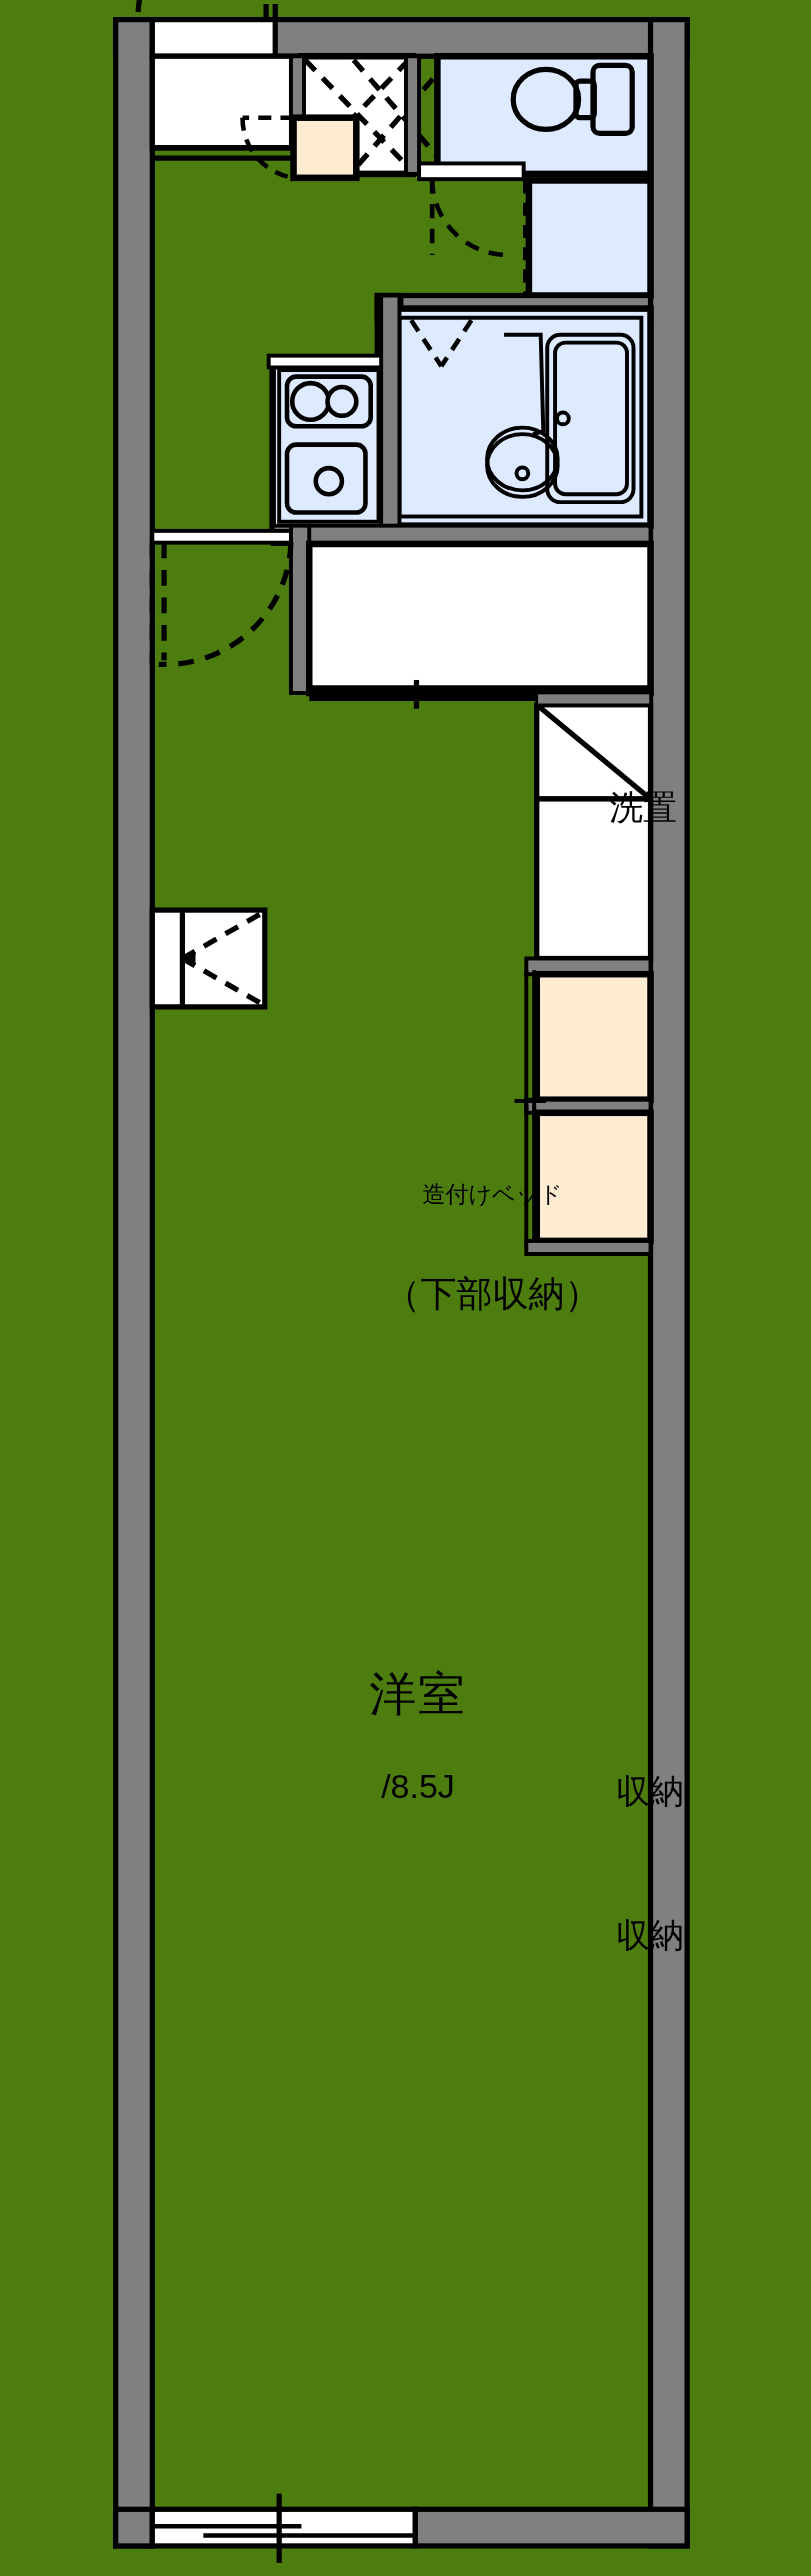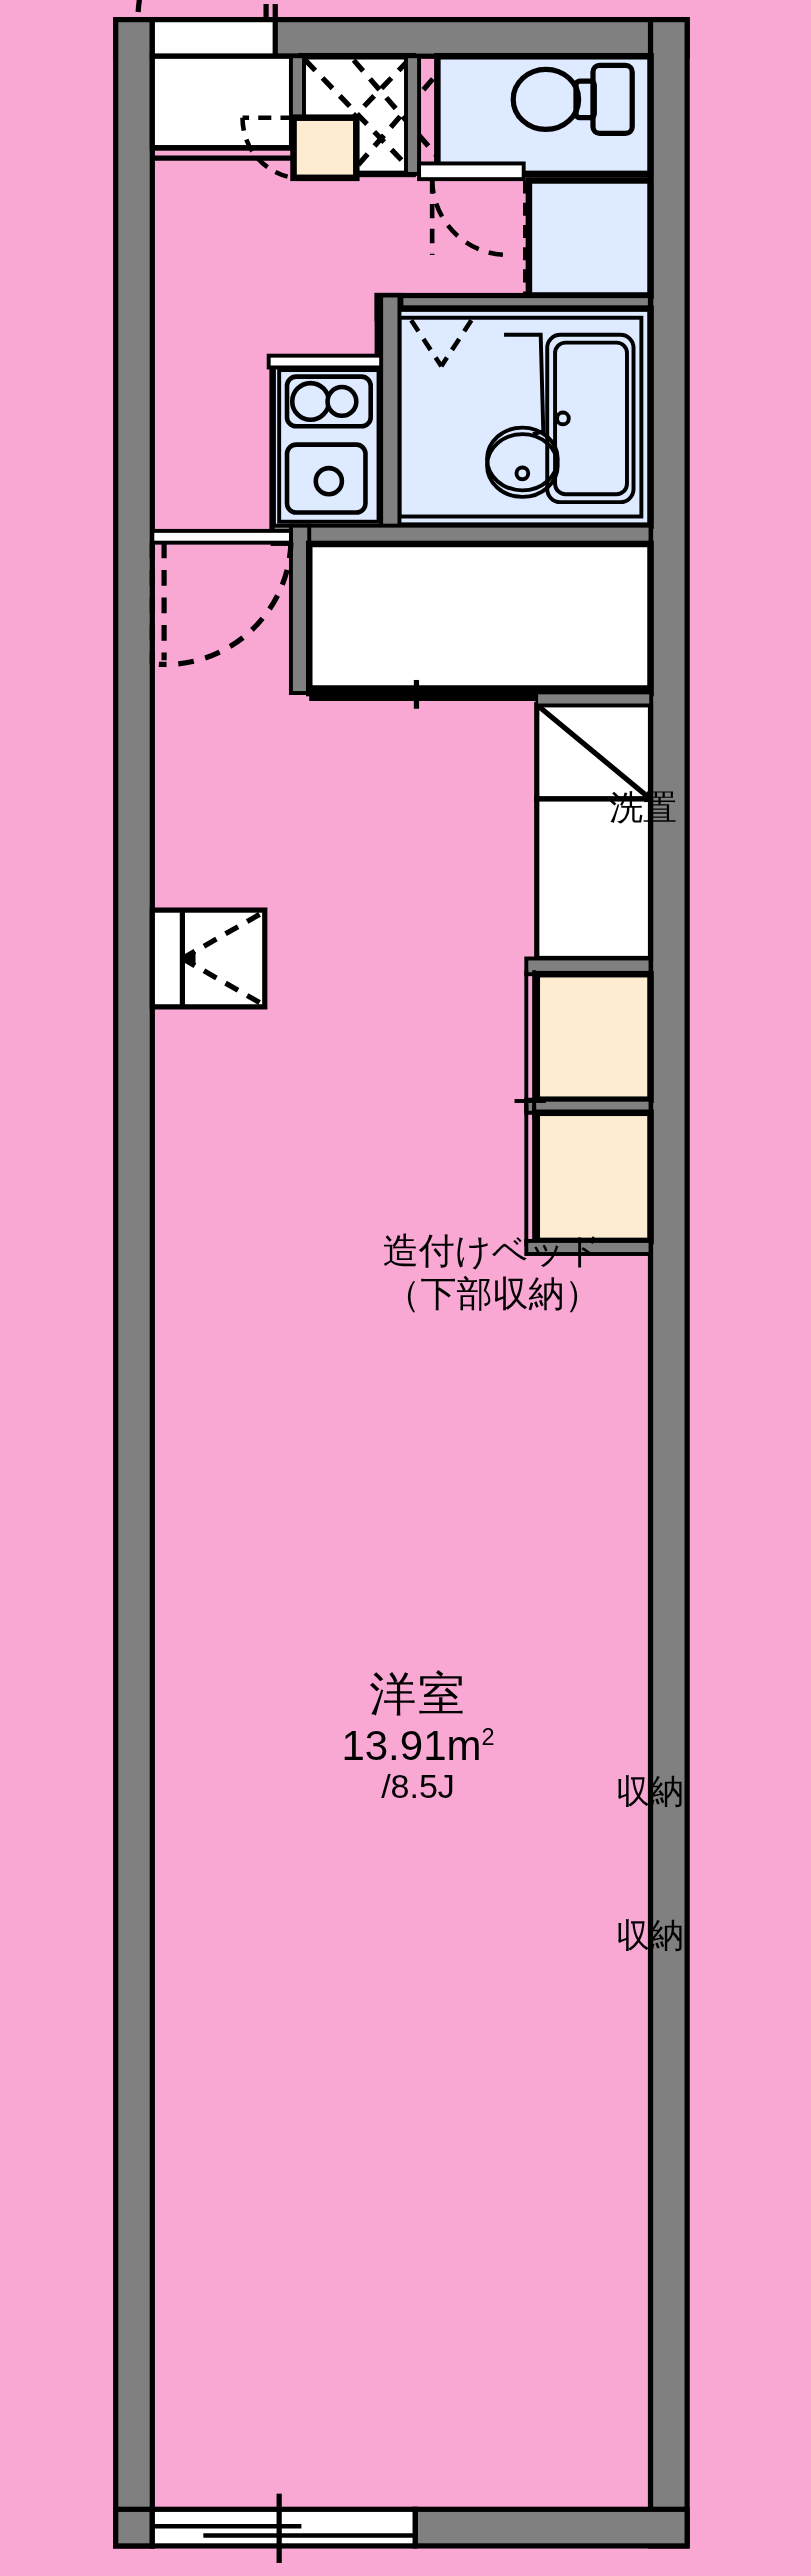--- a/index.html
+++ b/index.html
@@ -5,40 +5,40 @@
   html, body {
     margin: 0;
     padding: 0;
     background: #ffffff;
     font-family: "Liberation Sans", "DejaVu Sans", sans-serif;
   }
   #page {
     position: relative;
     width: 812px;
     height: 2576px;
-    background: #f9a8d4;
+    background: #4d7c0f;
     overflow: hidden;
   }
   #plan-svg {
     position: absolute;
     left: 0;
     top: 0;
     width: 812px;
     height: 2576px;
   }
   .lbl {
     position: absolute;
     color: #000000;
     text-align: center;
     line-height: 1.12;
     white-space: pre;
     font-family: "Liberation Sans", "DejaVu Sans", sans-serif;
   }
   #label-washer   { left: 575px; top: 788px;  width: 136px; font-size: 34px; }
-  #label-bed-1    { left: 298px; top: 1231px; width: 389px; font-size: 36px; }
+  #label-bed-1    { left: 298px; top: 1182px; width: 389px; font-size: 23px; }
   #label-bed-2    { left: 298px; top: 1274px; width: 389px; font-size: 36px; }
   #label-room-1   { left: 287px; top: 1668px; width: 262px; font-size: 47px; letter-spacing: 1.8px;}
   #label-room-2   { left: 287px; top: 1722px; width: 262px; font-size: 42px; }
   #label-room-3   { left: 287px; top: 1767px; width: 262px; font-size: 34px; }
   .sup2 { font-size: 23.5px; vertical-align: super; }
   #label-closet-1 { left: 616px; top: 1772px; width: 51px;  font-size: 34px; }
   #label-closet-2 { left: 616px; top: 1916px; width: 51px;  font-size: 34px; }
 </style>
 </head>
 <body>
@@ -255,21 +255,20 @@
   </svg>
 
   <div class="lbl" id="label-washer">洗置</div>
 
   <div class="lbl" id="label-bed-1">造付けベッド</div>
 
   <div class="lbl" id="label-room-1">洋室</div>
 
   <div class="lbl" id="label-bed-2">（下部収納）</div>
 
-  <div class="lbl" id="label-room-2"><span>13.91m</span><span class="sup2">2</span></div>
 
   <div class="lbl" id="label-room-3">/8.5J</div>
 
   <div class="lbl" id="label-closet-1">収納</div>
 
   <div class="lbl" id="label-closet-2">収納</div>
 
 </div>
 
 

